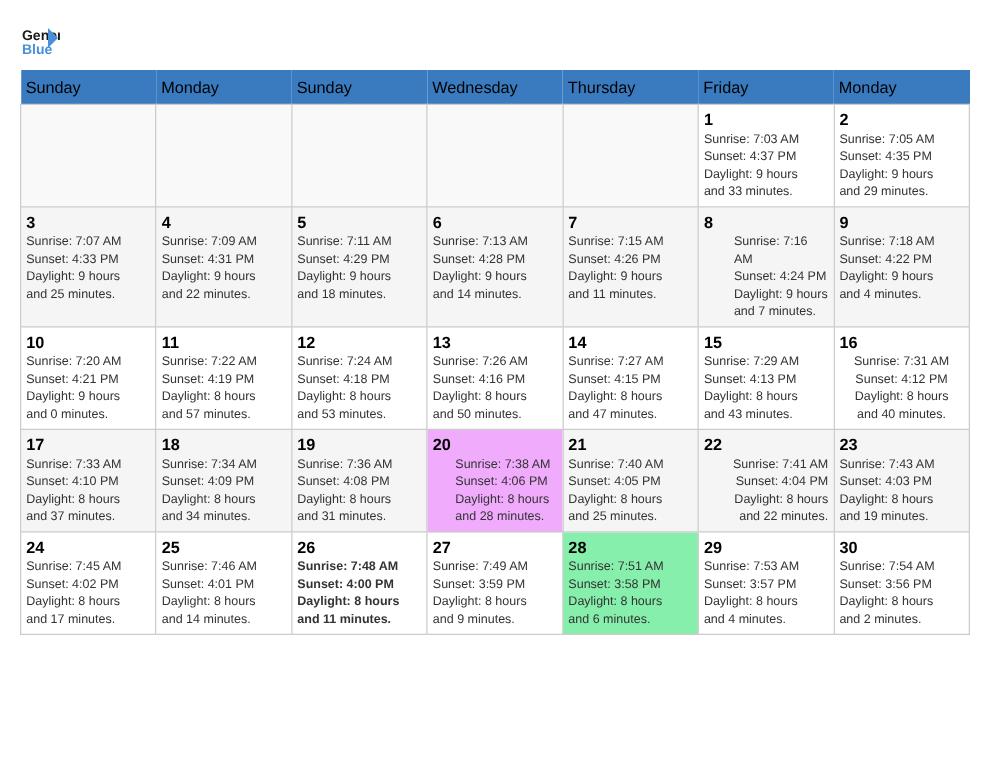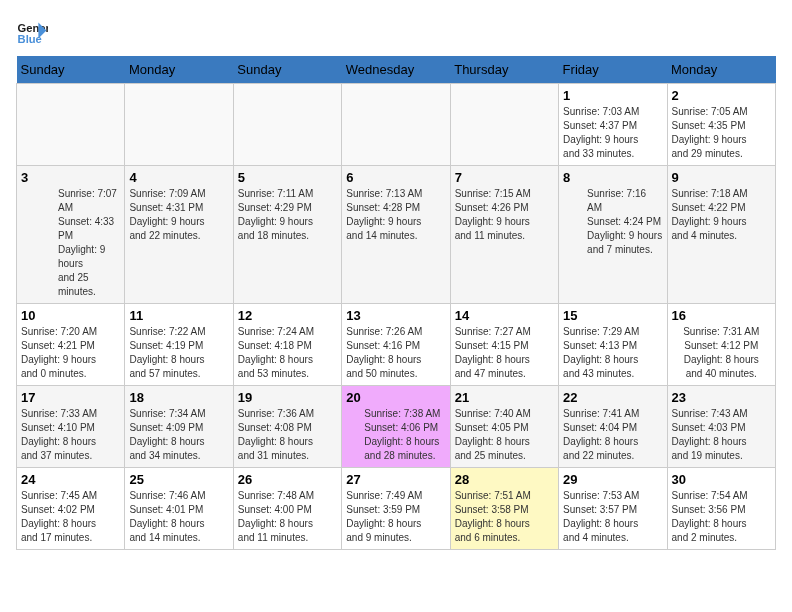--- a/index.html
+++ b/index.html
@@ -125,21 +125,21 @@
           <div class="day-number">2</div>
           <div class="day-info" style="white-space: pre-line;">Sunrise: 7:05 AM
 Sunset: 4:35 PM
 Daylight: 9 hours
 and 29 minutes.</div>
         </td>
       </tr>
       <tr>
         <td style="background: rgb(245, 245, 245);">
           <div class="day-number">3</div>
-          <div class="day-info" style="white-space: pre-line; margin-left: 37px;">Sunrise: 7:07 AM
+          <div class="day-info" style="white-space: pre-line;">Sunrise: 7:07 AM
 Sunset: 4:33 PM
 Daylight: 9 hours
 and 25 minutes.</div>
         </td>
         <td style="background: rgb(245, 245, 245);">
           <div class="day-number">4</div>
           <div class="day-info" style="white-space: pre-line;">Sunrise: 7:09 AM
 Sunset: 4:31 PM
 Daylight: 9 hours
 and 22 minutes.</div>
@@ -262,21 +262,21 @@
         </td>
         <td style="background: rgb(245, 245, 245);">
           <div class="day-number">21</div>
           <div class="day-info" style="white-space: pre-line;">Sunrise: 7:40 AM
 Sunset: 4:05 PM
 Daylight: 8 hours
 and 25 minutes.</div>
         </td>
         <td style="background: rgb(245, 245, 245);">
           <div class="day-number">22</div>
-          <div class="day-info" style="white-space: pre-line;">Sunrise: 7:41 AM
+          <div class="day-info" style="white-space: pre-line; text-align: right;">Sunrise: 7:41 AM
 Sunset: 4:04 PM
 Daylight: 8 hours
 and 22 minutes.</div>
         </td>
         <td style="background: rgb(245, 245, 245);">
           <div class="day-number">23</div>
           <div class="day-info" style="white-space: pre-line;">Sunrise: 7:43 AM
 Sunset: 4:03 PM
 Daylight: 8 hours
 and 19 minutes.</div>
@@ -292,33 +292,33 @@
         </td>
         <td style="background: rgb(255, 255, 255);">
           <div class="day-number">25</div>
           <div class="day-info" style="white-space: pre-line;">Sunrise: 7:46 AM
 Sunset: 4:01 PM
 Daylight: 8 hours
 and 14 minutes.</div>
         </td>
         <td style="background: rgb(255, 255, 255);">
           <div class="day-number">26</div>
-          <div class="day-info" style="white-space: pre-line;">Sunrise: 7:48 AM
+          <div class="day-info" style="white-space: pre-line; font-weight: bold;">Sunrise: 7:48 AM
 Sunset: 4:00 PM
 Daylight: 8 hours
 and 11 minutes.</div>
         </td>
         <td style="background: rgb(255, 255, 255);">
           <div class="day-number">27</div>
           <div class="day-info" style="white-space: pre-line;">Sunrise: 7:49 AM
 Sunset: 3:59 PM
 Daylight: 8 hours
 and 9 minutes.</div>
         </td>
-        <td style="background: #fef9c3;">
+        <td style="background: #86efac;">
           <div class="day-number">28</div>
           <div class="day-info" style="white-space: pre-line;">Sunrise: 7:51 AM
 Sunset: 3:58 PM
 Daylight: 8 hours
 and 6 minutes.</div>
         </td>
         <td style="background: rgb(255, 255, 255);">
           <div class="day-number">29</div>
           <div class="day-info" style="white-space: pre-line;">Sunrise: 7:53 AM
 Sunset: 3:57 PM

